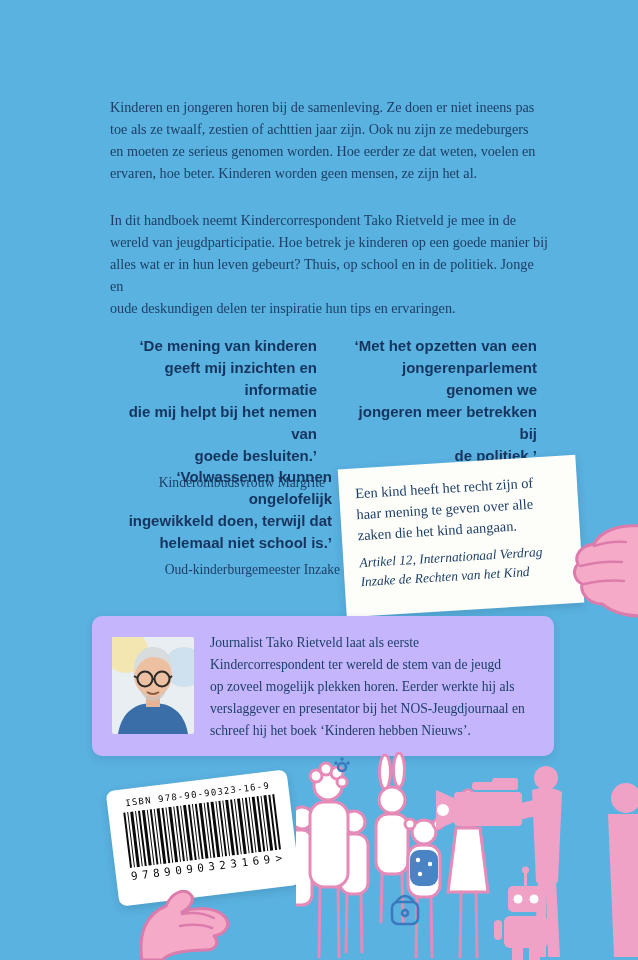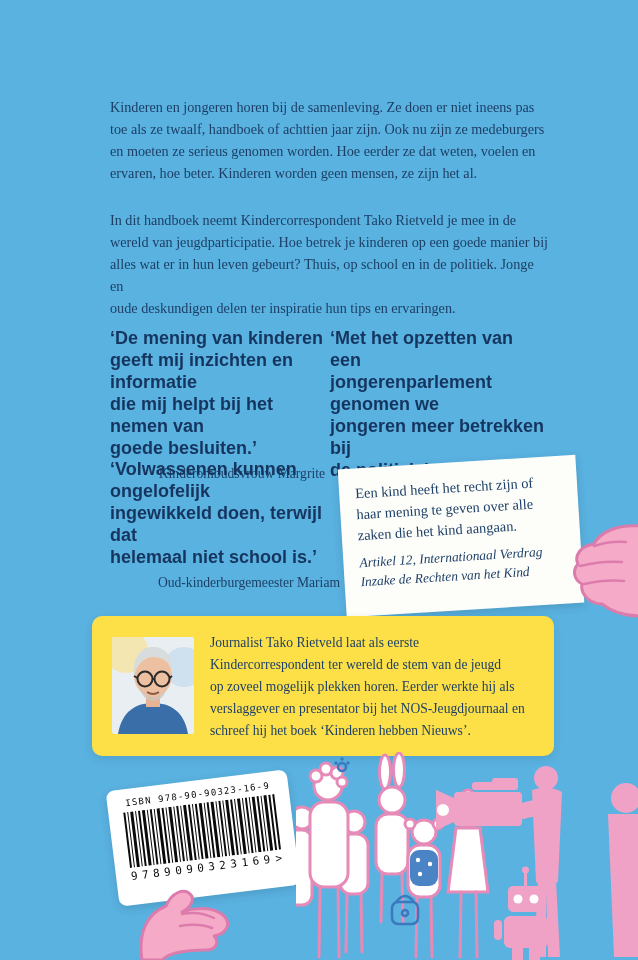--- a/index.html
+++ b/index.html
@@ -12,34 +12,34 @@
     position:absolute;margin:0;color:#1d3f66;
     font-size:14.2px;line-height:22px;white-space:pre-line;
   }
   #p1{left:110px;top:96px;width:440px;}
   #p2{left:110px;top:209px;width:440px;}
   .quote{position:absolute;}
   #q1{left:110px;top:327px;width:215px;}
   #q2{left:330px;top:327px;width:215px;}
   #q3{left:110px;top:458px;width:230px;}
   .quote-text{
-    margin:0;font-family:"Liberation Sans", sans-serif;font-weight:bold;
-    color:#15355f;font-size:18px;line-height:22px;white-space:pre-line;
+    margin:8px;font-family:"Liberation Sans", sans-serif;font-weight:bold;
+    color:#15355f;font-size:15px;line-height:22px;white-space:pre-line;text-align:right;
   }
   .quote-attr{margin:7px 0 0 0;color:#1d3f66;font-size:13.6px;text-align:right;}
   .note-card{
     position:absolute;left:342px;top:462px;width:206px;min-height:118px;
     background:#fdfdfa;padding:15px 16px;transform:rotate(-3.5deg);
     box-shadow:0 3px 8px rgba(20,50,80,.18);
   }
   .note-text{margin:0;color:#1d3f66;font-size:14.4px;line-height:21px;white-space:pre-line;}
   .note-source{margin:7px 0 0 0;color:#1d3f66;font-style:italic;font-size:13.4px;line-height:19px;white-space:pre-line;}
   .author-box{
     position:absolute;left:92px;top:616px;width:462px;height:140px;
-    background:#fde047;border-radius:10px;
+    background:#c4b5fd;border-radius:10px;
     box-shadow:0 3px 8px rgba(20,50,80,.12);
   }
   .author-photo{position:absolute;left:20px;top:21px;width:82px;height:97px;overflow:hidden;border-radius:2px;}
   .author-bio{
     position:absolute;left:118px;top:16px;width:336px;margin:0;
     color:#1d3f66;font-size:13.6px;line-height:22px;white-space:pre-line;
   }
   .isbn-card{
     position:absolute;left:112px;top:780px;width:182px;height:116px;
     background:#ffffff;border-radius:8px;transform:rotate(-7deg);
@@ -60,21 +60,21 @@
   .hand-right{position:absolute;left:572px;top:520px;width:68px;height:100px;}
   .hand-bottom{position:absolute;left:126px;top:886px;width:120px;height:74px;}
   .crowd{position:absolute;left:296px;top:752px;width:342px;height:208px;}
 </style>
 </head>
 <body>
 
 <div class="cover">
 
   <p class="body-text" id="p1">Kinderen en jongeren horen bij de samenleving. Ze doen er niet ineens pas
-toe als ze twaalf, handboek of achttien jaar zijn. Ook nu zijn ze medeburgers
+toe als ze twaalf, zestien of achttien jaar zijn. Ook nu zijn ze medeburgers
 en moeten ze serieus genomen worden. Hoe eerder ze dat weten, voelen en
 ervaren, hoe beter. Kinderen worden geen mensen, ze zijn het al.</p>
   <p class="body-text" id="p2">In dit handboek neemt Kindercorrespondent Tako Rietveld je mee in de
 wereld van jeugdparticipatie. Hoe betrek je kinderen op een goede manier bij
 alles wat er in hun leven gebeurt? Thuis, op school en in de politiek. Jonge en
 oude deskundigen delen ter inspiratie hun tips en ervaringen.</p>
 
   <div class="quote" id="q1">
     <p class="quote-text">‘De mening van kinderen
 geeft mij inzichten en informatie
@@ -88,21 +88,21 @@
 jongerenparlement genomen we
 jongeren meer betrekken bij
 de politiek.’</p>
     <p class="quote-attr">Minister Kind</p>
   </div>
 
   <div class="quote" id="q3">
     <p class="quote-text">‘Volwassenen kunnen ongelofelijk
 ingewikkeld doen, terwijl dat
 helemaal niet school is.’</p>
-    <p class="quote-attr">Oud-kinderburgemeester Mariam</p>
+    <p class="quote-attr">Oud-kinderburgemeester Inzake</p>
   </div>
 
   <div class="note-card">
     <p class="note-text">Een kind heeft het recht zijn of
 haar mening te geven over alle
 zaken die het kind aangaan.</p>
     <p class="note-source">Artikel 12, Internationaal Verdrag
 Inzake de Rechten van het Kind</p>
   </div>
 

